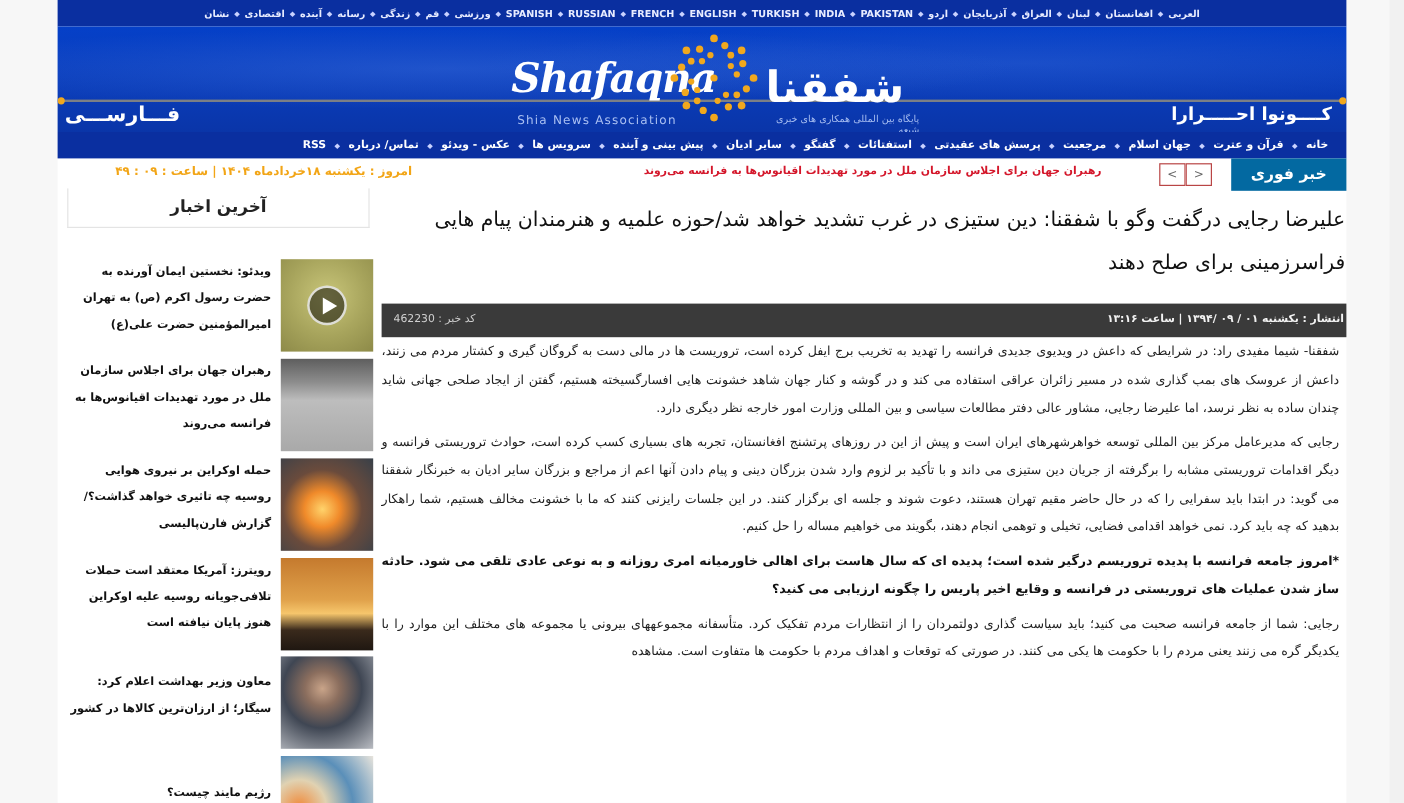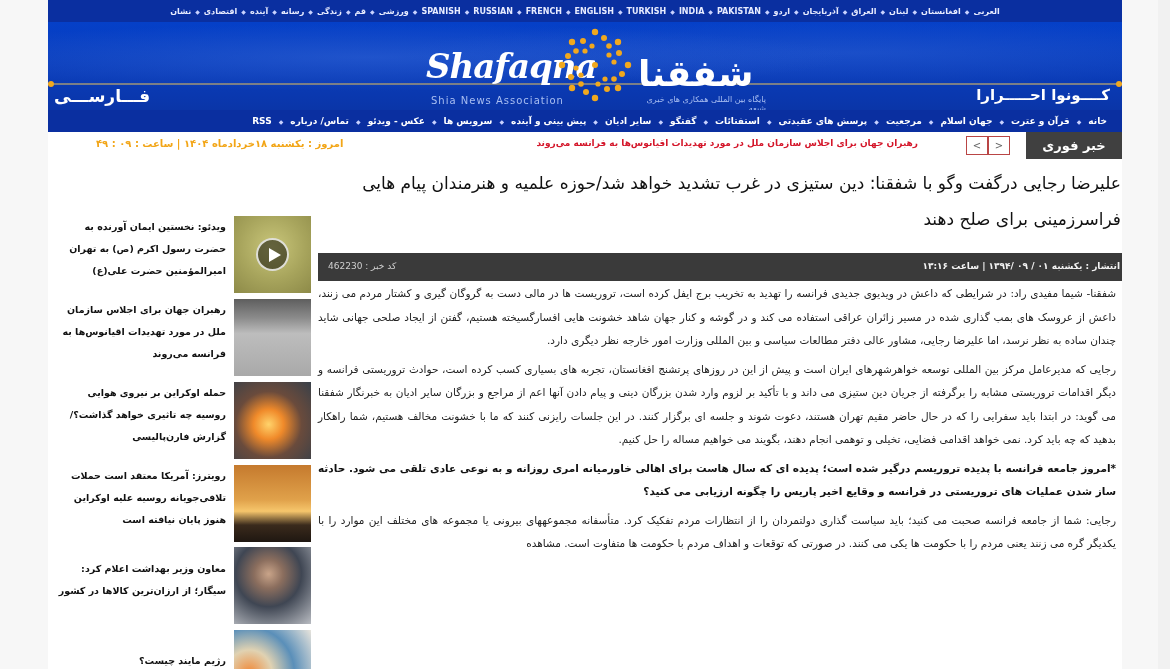--- a/index.html
+++ b/index.html
@@ -22,21 +22,21 @@
   .logo .sub-en { position: absolute; left: 5px; top: 73px; color: #a9bff2; font-size: 10px; letter-spacing: 1px; }
   .logo .swirl { position: absolute; left: 128px; top: 2px; width: 82px; height: 82px; }
   .logo .persian { position: absolute; left: 212px; top: 20px; color: #fff; font-size: 36px; font-weight: bold; direction: rtl; margin-top: 11px; }
   .logo .sub-fa { position: absolute; left: 210px; top: 73px; color: #a9bff2; font-size: 8px; direction: rtl; }
   
   .mainnav { position: absolute; left: 0; top: 110px; width: 1074px; height: 22px; background: #0a2fa0; display: flex; align-items: center; direction: rtl; padding-right: 8px; }
   .mainnav .nav-item { color: #fff; font-size: 9px; font-weight: bold; white-space: nowrap; padding: 0 7px; }
   .mainnav .sep { color: #c9d2ff; font-size: 6px; }
   
   .breaking { position: absolute; left: 0; top: 132px; width: 1074px; height: 28px; }
-  .breaking .badge { position: absolute; right: 0; top: 0; width: 96px; height: 27px; background: #404040; color: #fff; font-size: 13px; font-weight: bold; display: flex; align-items: center; justify-content: center; direction: rtl; }
+  .breaking .badge { position: absolute; right: 0; top: 0; width: 96px; height: 27px; background: #0369a1; color: #fff; font-size: 13px; font-weight: bold; display: flex; align-items: center; justify-content: center; direction: rtl; }
   .breaking .arrows { position: absolute; right: 112px; top: 4px; display: flex; }
   .breaking .arrow { width: 22px; height: 19px; border: 1px solid #b94545; color: #666; font-size: 10px; display: flex; align-items: center; justify-content: center; background: #fff; }
   .breaking .ticker { position: absolute; right: 204px; top: 6px; color: #d4162a; font-size: 9px; font-weight: bold; direction: rtl; white-space: nowrap; }
   .breaking .today { position: absolute; left: 48px; top: 6px; color: #f2a516; font-size: 10px; font-weight: bold; direction: rtl; white-space: nowrap; }
   
   .sidebar { position: absolute; left: 8px; top: 157px; width: 260px; height: 512px; }
   .sidebar .side-title { position: absolute; left: 0; top: 0; width: 252px; height: 33px; border: 1px solid #e4e4e4; border-top: none; display: flex; align-items: center; justify-content: center; font-size: 14px; font-weight: bold; color: #222; direction: rtl; }
   .news-item { position: absolute; left: 0; width: 255px; height: 78px; direction: rtl; }
   .news-item .thumb { position: absolute; right: 0; top: 0; width: 77px; height: 77px; overflow: hidden; }
   .news-item .headline { position: absolute; right: 85px; top: 0; width: 172px; color: #111; font-size: 9.5px; font-weight: bold; line-height: 22px; text-align: right; }
@@ -182,20 +182,21 @@
     <div class="badge">خبر فوری</div>
     <div class="arrows">
       <div class="arrow">&lt;</div>
       <div class="arrow">&gt;</div>
     </div>
     <div class="ticker">رهبران جهان برای اجلاس سازمان ملل در مورد تهدیدات اقیانوس‌ها به فرانسه می‌روند</div>
     <div class="today">امروز : یکشنبه ۱۸خردادماه ۱۴۰۴ | ساعت : ۰۹ : ۴۹</div>
   </div>
 
   <div class="sidebar">
+    <div class="side-title">آخرین اخبار</div>
 
     <div class="news-item" style="top:59px;">
       <div class="thumb" style="background: radial-gradient(circle at 50% 40%, #c9c67a 0%, #a7a45c 55%, #8d8a48 100%);">
         <div class="play"></div>
       </div>
       <div class="headline">ویدئو: نخستین ایمان آورنده به حضرت رسول اکرم (ص) به تهران امیرالمؤمنین حضرت علی(ع)</div>
     </div>
 
     <div class="news-item" style="top:142px;">
       <div class="thumb" style="background: linear-gradient(180deg, #5e5e5e 0%, #8c8c8c 25%, #bdbdbd 45%, #a9a9a9 100%);"></div>

